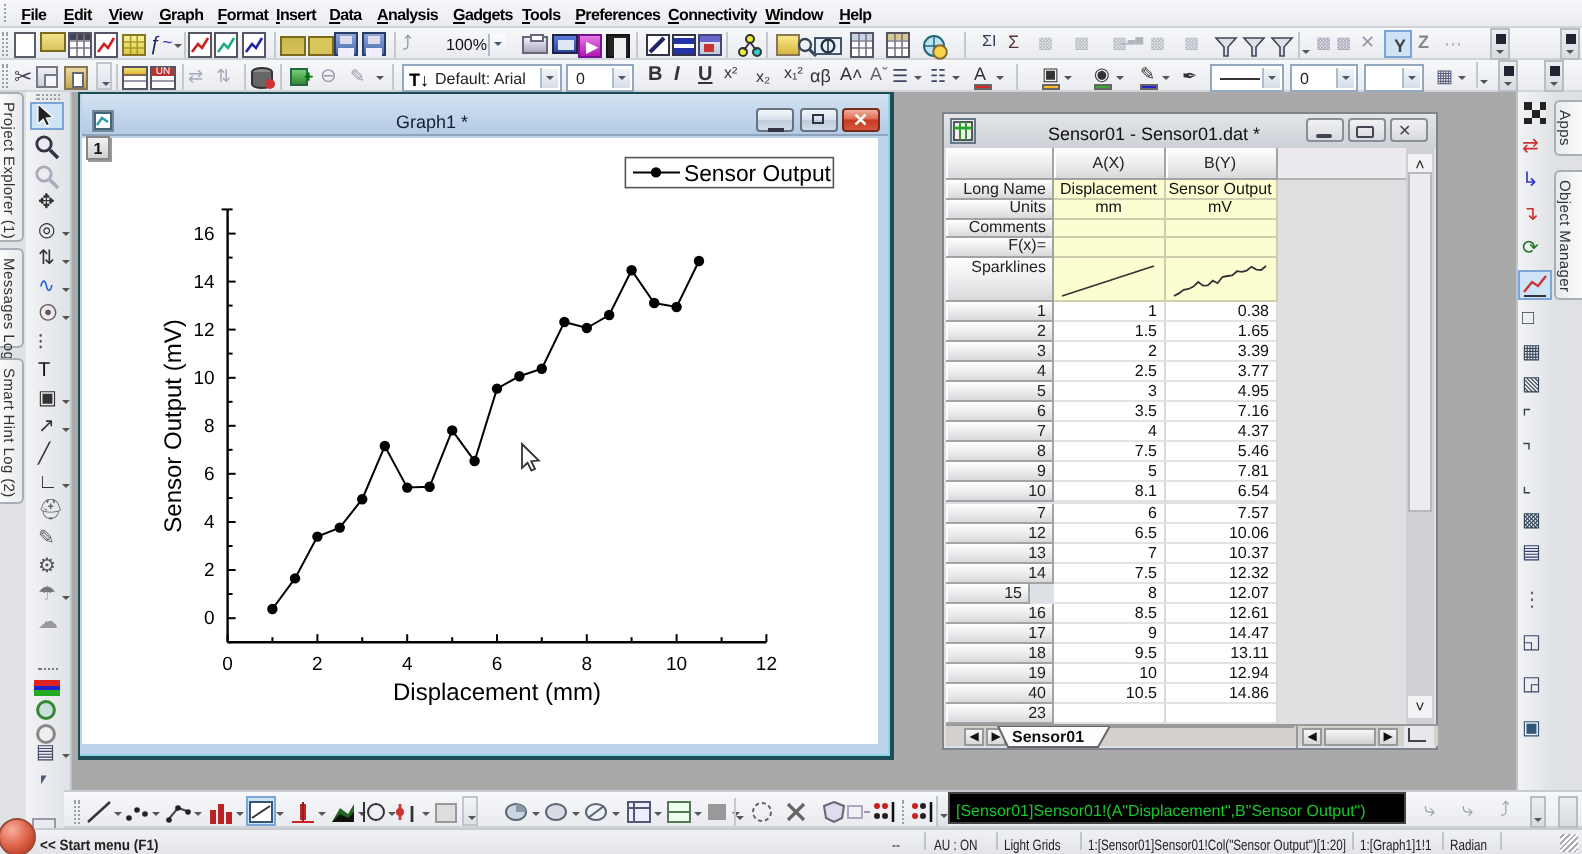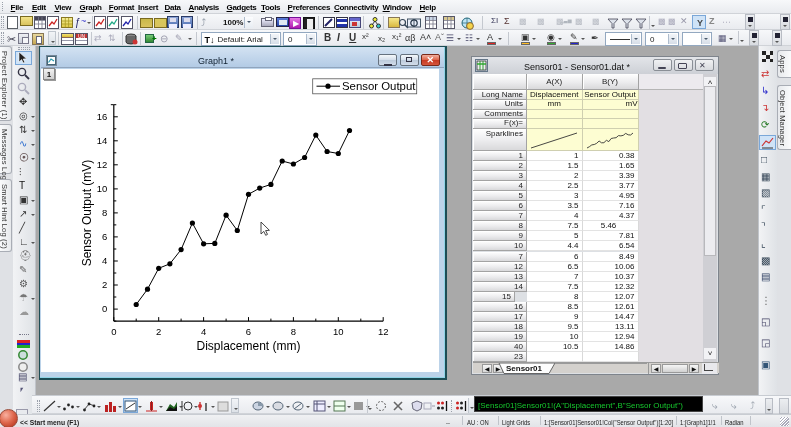--- a/index.html
+++ b/index.html
@@ -71,21 +71,21 @@
 <div class="a" style="left:167px;top:16px;width:12px;height:12px;background:linear-gradient(#8ea6d8,#4a6bb0);border:1px solid #2a3a66;">
     <div style="margin:1px auto 0;width:6px;height:4px;background:#dde;"></div>
     <div style="margin:2px auto 0;width:8px;height:4px;background:#eef;"></div>
   </div>
 <div class="a" style="left:181px;top:16px;width:12px;height:12px;background:linear-gradient(#8ea6d8,#4a6bb0);border:1px solid #2a3a66;">
     <div style="margin:1px auto 0;width:6px;height:4px;background:#dde;"></div>
     <div style="margin:2px auto 0;width:8px;height:4px;background:#eef;"></div>
   </div>
 <div class="a" style="left:197px;top:16px;width:1px;height:13px;background:#c4c8cf;"></div>
 <div class="a" style="left:201px;top:18px;font-size:10px;color:#8a93a0;line-height:1;">⤴</div>
-<div class="a" style="left:214px;top:16px;width:40px;height:13px;font-size:8px;font-weight:bold;">
+<div class="a" style="left:214px;top:16px;width:40px;height:13px;font-size:8px;">
     <span style="position:absolute;left:9px;top:2px;">100%</span>
     <span class="ca" style="background:linear-gradient(#fcfdfe,#e7ecf2);"></span>
   </div>
 <div class="a" style="left:261px;top:18px;width:13px;height:9px;background:linear-gradient(#eef,#aab);border:1px solid #667;">
     <div style="position:absolute;left:3px;top:-2px;width:7px;height:4px;background:#fff;border:1px solid #667;"></div>
   </div>
 <div class="a" style="left:276px;top:17px;width:13px;height:10px;background:linear-gradient(#5a7ad8,#2a4aa8);border:1px solid #224;">
     <div style="position:absolute;left:2px;top:2px;width:8px;height:5px;background:#dfe8f2;"></div>
   </div>
 <div class="a" style="left:289px;top:17px;width:12px;height:12px;background:linear-gradient(#e478e4,#b018b0);border:1px solid #719;">
@@ -461,21 +461,21 @@
 
 <div class="cell hdr" style="left:1px;top:17px;width:54px;height:16px;line-height:15px;"></div>
 <div class="cell hdr" style="left:55px;top:17px;width:55.5px;height:16px;line-height:15px;text-align:center;">A(X)</div>
 <div class="cell hdr" style="left:110.5px;top:17px;width:56.0px;height:16px;line-height:15px;text-align:center;">B(Y)</div>
 <div class="cell" style="left:166.5px;top:17px;width:64.5px;height:16px;background:#eceaee;border-bottom:1px solid #b5b5b5;"></div>
 <div class="cell hdr" style="left:1px;top:33px;width:54px;height:10px;line-height:9px;text-align:right;padding-right:3px;">Long Name</div>
 <div class="cell ylw" style="left:55px;top:33px;width:55.5px;height:10px;line-height:9px;text-align:center;">Displacement</div>
 <div class="cell ylw" style="left:110.5px;top:33px;width:56.0px;height:10px;line-height:9px;text-align:center;">Sensor Output</div>
 <div class="cell hdr" style="left:1px;top:43px;width:54px;height:9.5px;line-height:8.5px;text-align:right;padding-right:3px;">Units</div>
 <div class="cell ylw" style="left:55px;top:43px;width:55.5px;height:9.5px;line-height:8.5px;text-align:center;">mm</div>
-<div class="cell ylw" style="left:110.5px;top:43px;width:56.0px;height:9.5px;line-height:8.5px;text-align:right;">mV</div>
+<div class="cell ylw" style="left:110.5px;top:43px;width:56.0px;height:9.5px;line-height:8.5px;text-align:center;">mV</div>
 <div class="cell hdr" style="left:1px;top:52.5px;width:54px;height:9.5px;line-height:8.5px;text-align:right;padding-right:3px;">Comments</div>
 <div class="cell ylw" style="left:55px;top:52.5px;width:55.5px;height:9.5px;line-height:8.5px;text-align:center;"></div>
 <div class="cell ylw" style="left:110.5px;top:52.5px;width:56.0px;height:9.5px;line-height:8.5px;text-align:center;"></div>
 <div class="cell hdr" style="left:1px;top:62px;width:54px;height:9.5px;line-height:8.5px;text-align:right;padding-right:3px;">F(x)=</div>
 <div class="cell ylw" style="left:55px;top:62px;width:55.5px;height:9.5px;line-height:8.5px;text-align:center;"></div>
 <div class="cell ylw" style="left:110.5px;top:62px;width:56.0px;height:9.5px;line-height:8.5px;text-align:center;"></div>
 <div class="cell hdr" style="left:1px;top:71.5px;width:54px;height:22.5px;line-height:10px;text-align:right;padding-right:3px;">Sparklines</div>
 <div class="cell ylw" style="left:55px;top:71.5px;width:55.5px;height:22.5px;line-height:21.5px;text-align:center;"></div>
 <div class="cell ylw" style="left:110.5px;top:71.5px;width:56.0px;height:22.5px;line-height:21.5px;text-align:center;"></div>
 <svg class="a" style="left:55px;top:71.5px;" width="55" height="22">
@@ -500,30 +500,30 @@
 <div class="cell dat" style="left:55px;top:134.2px;width:55.5px;height:10.05px;line-height:9.05px;">3</div>
 <div class="cell dat" style="left:110.5px;top:134.2px;width:56.0px;height:10.05px;line-height:9.05px;">4.95</div>
 <div class="cell hdr" style="left:1px;top:144.25px;width:54px;height:10.05px;line-height:9.05px;text-align:right;padding-right:3px;">6</div>
 <div class="cell dat" style="left:55px;top:144.25px;width:55.5px;height:10.05px;line-height:9.05px;">3.5</div>
 <div class="cell dat" style="left:110.5px;top:144.25px;width:56.0px;height:10.05px;line-height:9.05px;">7.16</div>
 <div class="cell hdr" style="left:1px;top:154.3px;width:54px;height:10.05px;line-height:9.05px;text-align:right;padding-right:3px;">7</div>
 <div class="cell dat" style="left:55px;top:154.3px;width:55.5px;height:10.05px;line-height:9.05px;">4</div>
 <div class="cell dat" style="left:110.5px;top:154.3px;width:56.0px;height:10.05px;line-height:9.05px;">4.37</div>
 <div class="cell hdr" style="left:1px;top:164.35000000000002px;width:54px;height:10.05px;line-height:9.05px;text-align:right;padding-right:3px;">8</div>
 <div class="cell dat" style="left:55px;top:164.35000000000002px;width:55.5px;height:10.05px;line-height:9.05px;">7.5</div>
-<div class="cell dat" style="left:110.5px;top:164.35000000000002px;width:56.0px;height:10.05px;line-height:9.05px;text-align:center;">5.46</div>
+<div class="cell dat" style="left:110.5px;top:164.35000000000002px;width:56.0px;height:10.05px;line-height:9.05px;">5.46</div>
 <div class="cell hdr" style="left:1px;top:174.4px;width:54px;height:10.05px;line-height:9.05px;text-align:right;padding-right:3px;">9</div>
 <div class="cell dat" style="left:55px;top:174.4px;width:55.5px;height:10.05px;line-height:9.05px;">5</div>
 <div class="cell dat" style="left:110.5px;top:174.4px;width:56.0px;height:10.05px;line-height:9.05px;">7.81</div>
 <div class="cell hdr" style="left:1px;top:184.45px;width:54px;height:10.05px;line-height:9.05px;text-align:right;padding-right:3px;">10</div>
-<div class="cell dat" style="left:55px;top:184.45px;width:55.5px;height:10.05px;line-height:9.05px;">4.4</div>
+<div class="cell dat" style="left:55px;top:184.45px;width:55.5px;height:10.05px;line-height:9.05px;">8.1</div>
 <div class="cell dat" style="left:110.5px;top:184.45px;width:56.0px;height:10.05px;line-height:9.05px;">6.54</div>
 <div class="cell hdr" style="left:1px;top:194.5px;width:54px;height:10.05px;line-height:9.05px;text-align:right;padding-right:3px;">7</div>
 <div class="cell dat" style="left:55px;top:194.5px;width:55.5px;height:10.05px;line-height:9.05px;">6</div>
-<div class="cell dat" style="left:110.5px;top:194.5px;width:56.0px;height:10.05px;line-height:9.05px;">8.49</div>
+<div class="cell dat" style="left:110.5px;top:194.5px;width:56.0px;height:10.05px;line-height:9.05px;">7.57</div>
 <div class="cell hdr" style="left:1px;top:204.55px;width:54px;height:10.05px;line-height:9.05px;text-align:right;padding-right:3px;">12</div>
 <div class="cell dat" style="left:55px;top:204.55px;width:55.5px;height:10.05px;line-height:9.05px;">6.5</div>
 <div class="cell dat" style="left:110.5px;top:204.55px;width:56.0px;height:10.05px;line-height:9.05px;">10.06</div>
 <div class="cell hdr" style="left:1px;top:214.60000000000002px;width:54px;height:10.05px;line-height:9.05px;text-align:right;padding-right:3px;">13</div>
 <div class="cell dat" style="left:55px;top:214.60000000000002px;width:55.5px;height:10.05px;line-height:9.05px;">7</div>
 <div class="cell dat" style="left:110.5px;top:214.60000000000002px;width:56.0px;height:10.05px;line-height:9.05px;">10.37</div>
 <div class="cell hdr" style="left:1px;top:224.65px;width:54px;height:10.05px;line-height:9.05px;text-align:right;padding-right:3px;">14</div>
 <div class="cell dat" style="left:55px;top:224.65px;width:55.5px;height:10.05px;line-height:9.05px;">7.5</div>
 <div class="cell dat" style="left:110.5px;top:224.65px;width:56.0px;height:10.05px;line-height:9.05px;">12.32</div>
 <div class="cell hdr" style="left:1px;top:234.70000000000002px;width:42px;height:10.05px;line-height:9.05px;text-align:right;padding-right:3px;">15</div>

